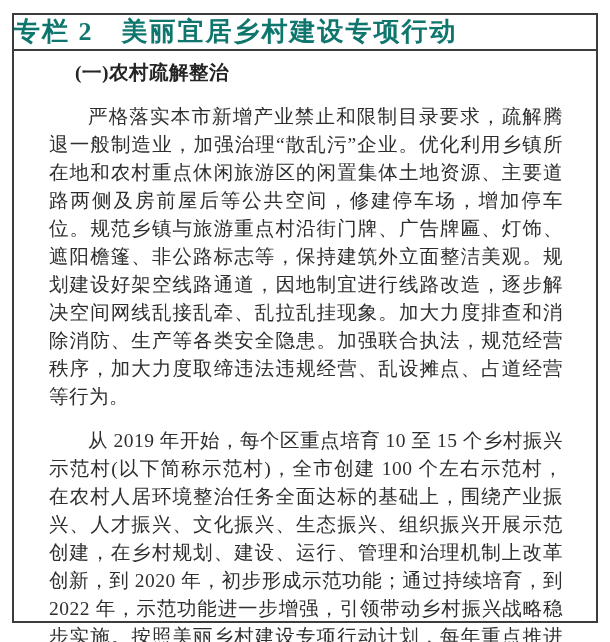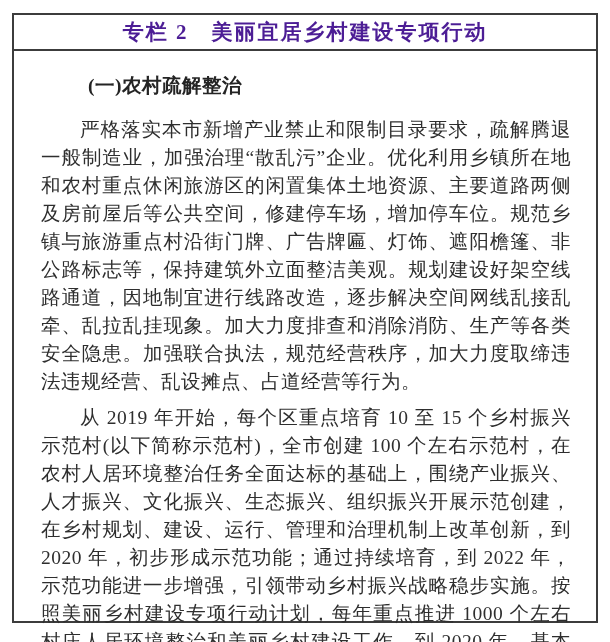--- a/index.html
+++ b/index.html
@@ -22,42 +22,42 @@
     width: 586px;
     height: 610px;
     border: 2px solid #3c3c3c;
     box-sizing: border-box;
     background: #ffffff;
   }
   .panel-title {
     height: 34px;
     line-height: 34px;
     border-bottom: 2px solid #3c3c3c;
-    text-align: center;
+    text-align: left;
     font-weight: bold;
-    font-size: 21px;
+    font-size: 26px;
     letter-spacing: 2px;
-    color: #4c1d95;
+    color: #0f766e;
     white-space: nowrap;
   }
   .panel-body {
     padding: 5px 17px 0 19px;
     box-sizing: border-box;
   }
   .section-heading {
-    margin: 16px;
+    margin: 3px;
     text-indent: 2em;
     font-weight: bold;
     font-size: 19.5px;
     line-height: 28px;
     letter-spacing: 0.5px;
     color: #242424;
   }
   .para {
-    margin: 8px;
+    margin: 16px;
     text-indent: 2em;
     text-align: justify;
     font-size: 19.5px;
     line-height: 28px;
     letter-spacing: 0.5px;
     color: #2e2e2e;
   }
 </style>
 </head>
 <body>

